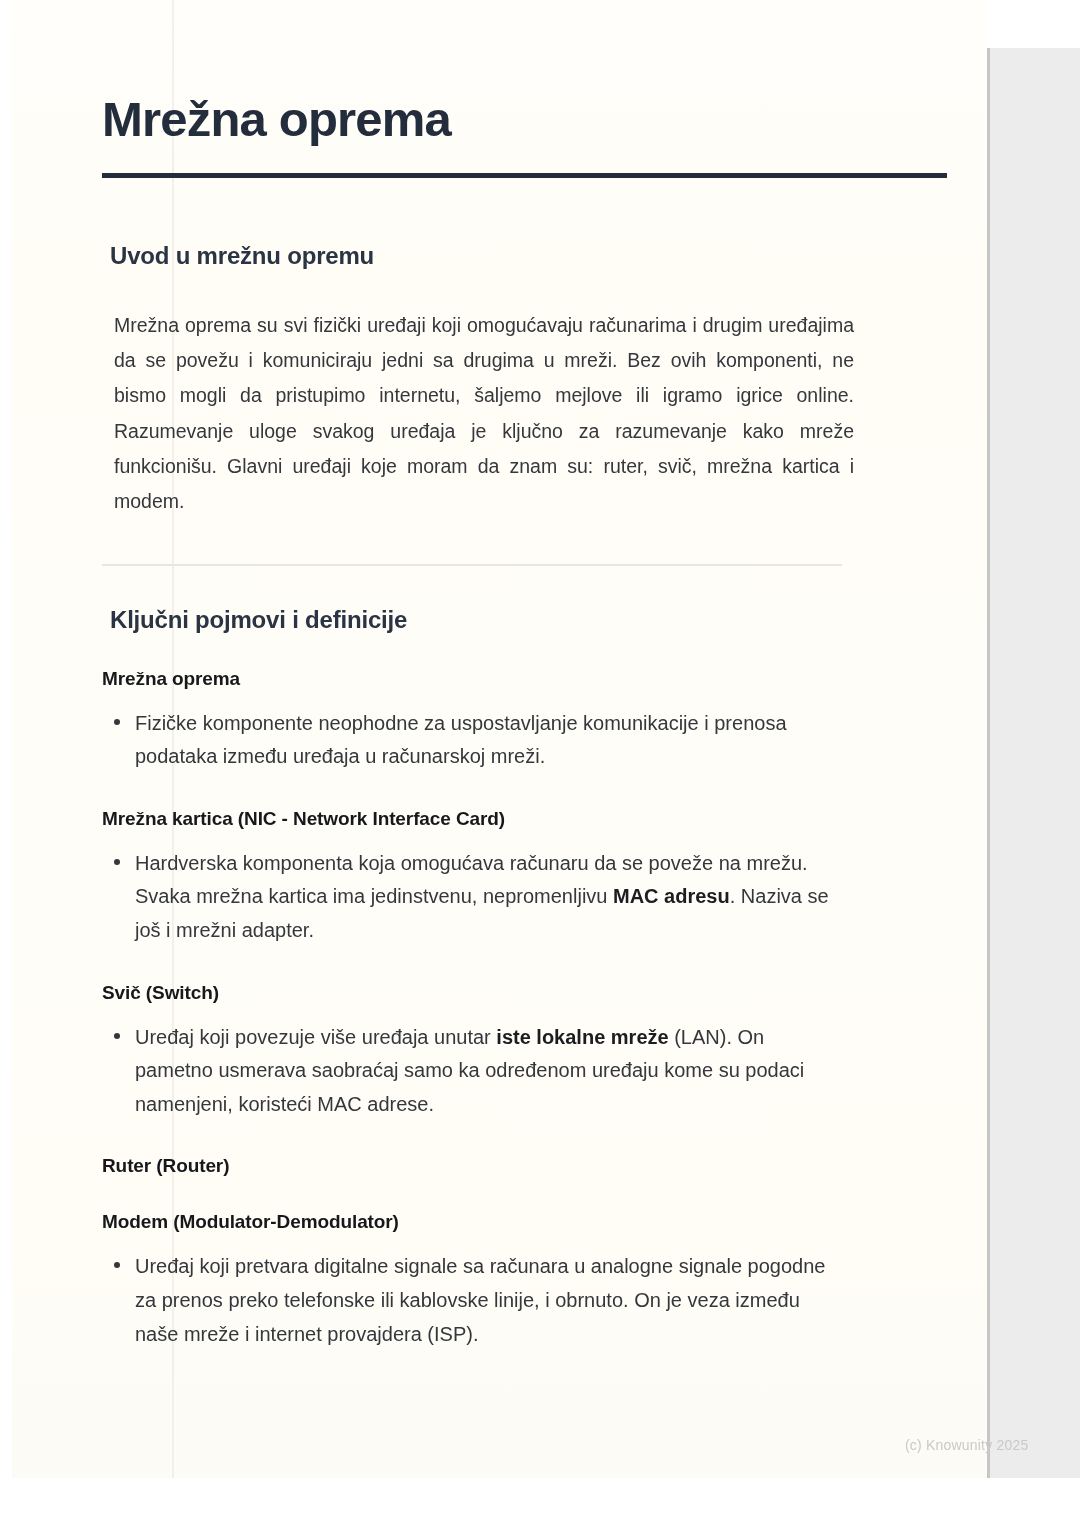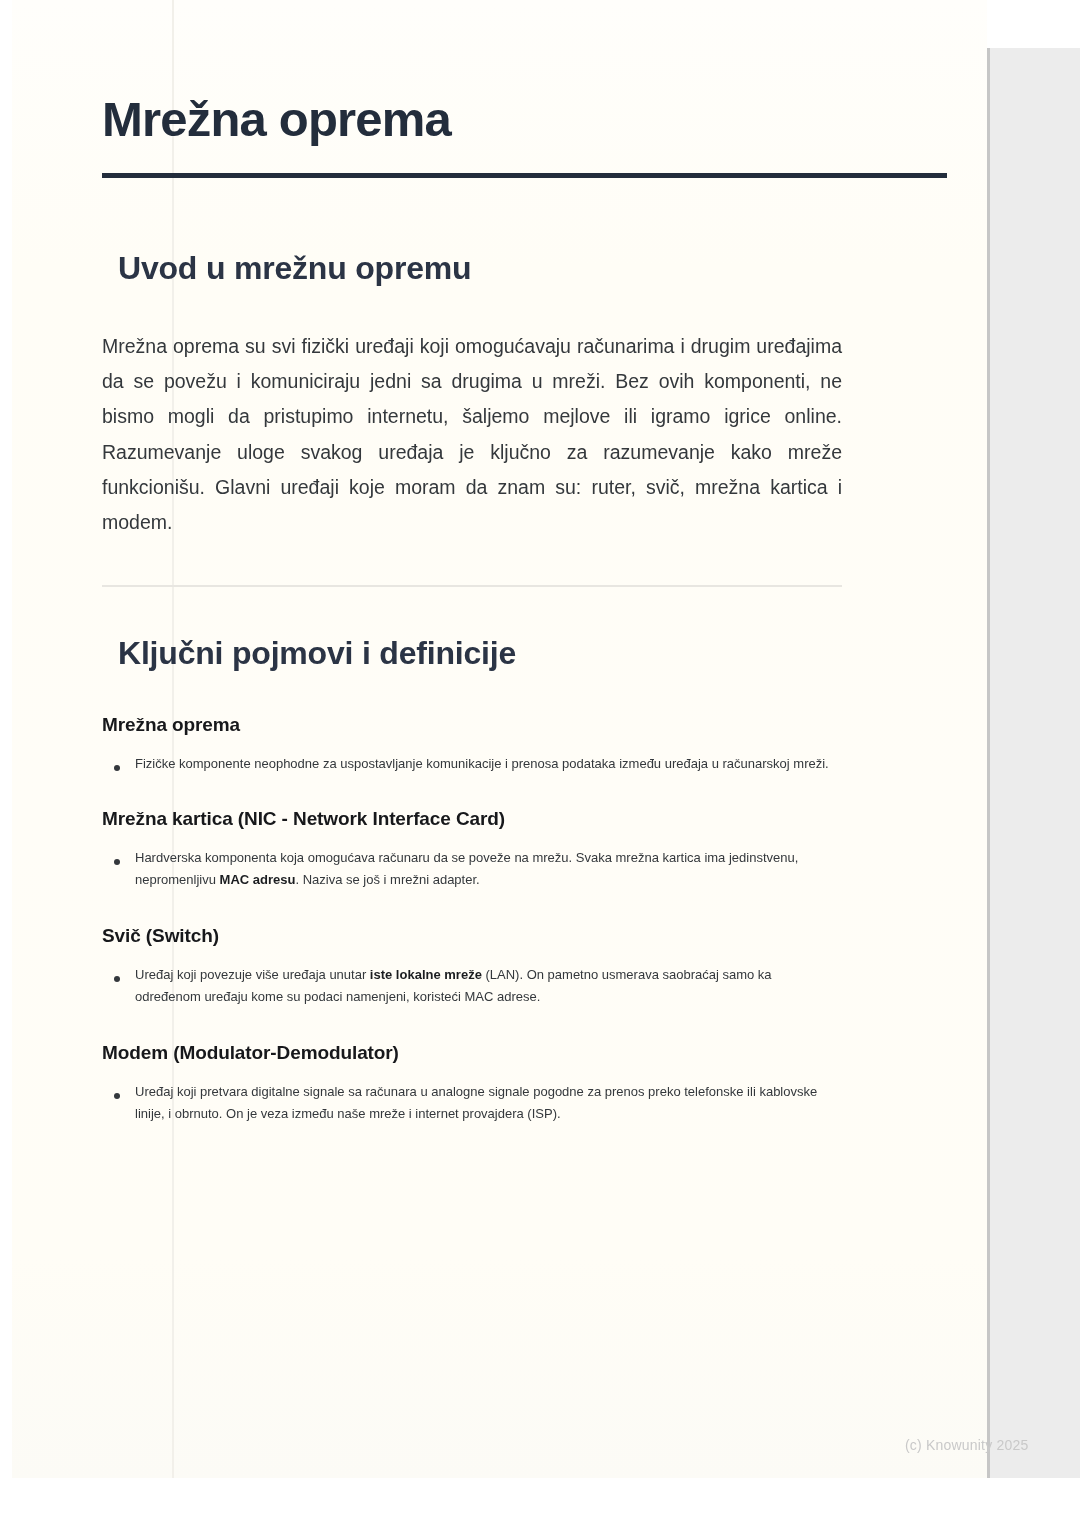--- a/index.html
+++ b/index.html
@@ -86,31 +86,31 @@
     line-height: 1.12;
   }
   .title-rule {
     margin-top: 26px;
     width: 845px;
     height: 5px;
     background: #232d3c;
   }
 
   .section-heading {
-    margin: 16px;
-    font-size: 32px;
+    margin: 8px;
+    font-size: 24px;
     font-weight: bold;
     color: #2b3445;
     letter-spacing: -0.2px;
   }
   .sec-uvod { padding-top: 56px; }
   .sec-kljucni { padding-top: 0; }
 
   .intro-para {
-    margin: 0;
+    margin: 12px;
     padding-top: 26px;
     width: 740px;
     font-size: 19.5px;
     line-height: 1.81;
     color: #34383c;
     text-align: justify;
   }
 
   .divider {
     margin-top: 44px;
@@ -135,21 +135,21 @@
     margin: 0;
     padding: 0;
     list-style: none;
   }
   .bullet-item {
     position: relative;
     padding-left: 33px;
     padding-top: 17px;
     width: 727px;
     box-sizing: border-box;
-    font-size: 13px;
+    font-size: 20px;
     line-height: 1.68;
     color: #34383c;
   }
   .bullet-item::before {
     content: "";
     position: absolute;
     left: 12px;
     top: 29px;
     width: 6px;
     height: 6px;
@@ -213,20 +213,21 @@
       </div>
 
       <div>
         <h3 class="term">Svič (Switch)</h3>
         <ul class="bullet-list">
           <li class="bullet-item">Uređaj koji povezuje više uređaja unutar <b>iste lokalne mreže</b> (LAN). On pametno usmerava saobraćaj samo ka određenom uređaju kome su podaci namenjeni, koristeći MAC adrese.</li>
         </ul>
       </div>
 
       <div>
+        <h3 class="term">Ruter (Router)</h3>
       </div>
 
       <div>
         <h3 class="term">Modem (Modulator-Demodulator)</h3>
         <ul class="bullet-list">
           <li class="bullet-item">Uređaj koji pretvara digitalne signale sa računara u analogne signale pogodne za prenos preko telefonske ili kablovske linije, i obrnuto. On je veza između naše mreže i internet provajdera (ISP).</li>
         </ul>
       </div>
 
     </div>

